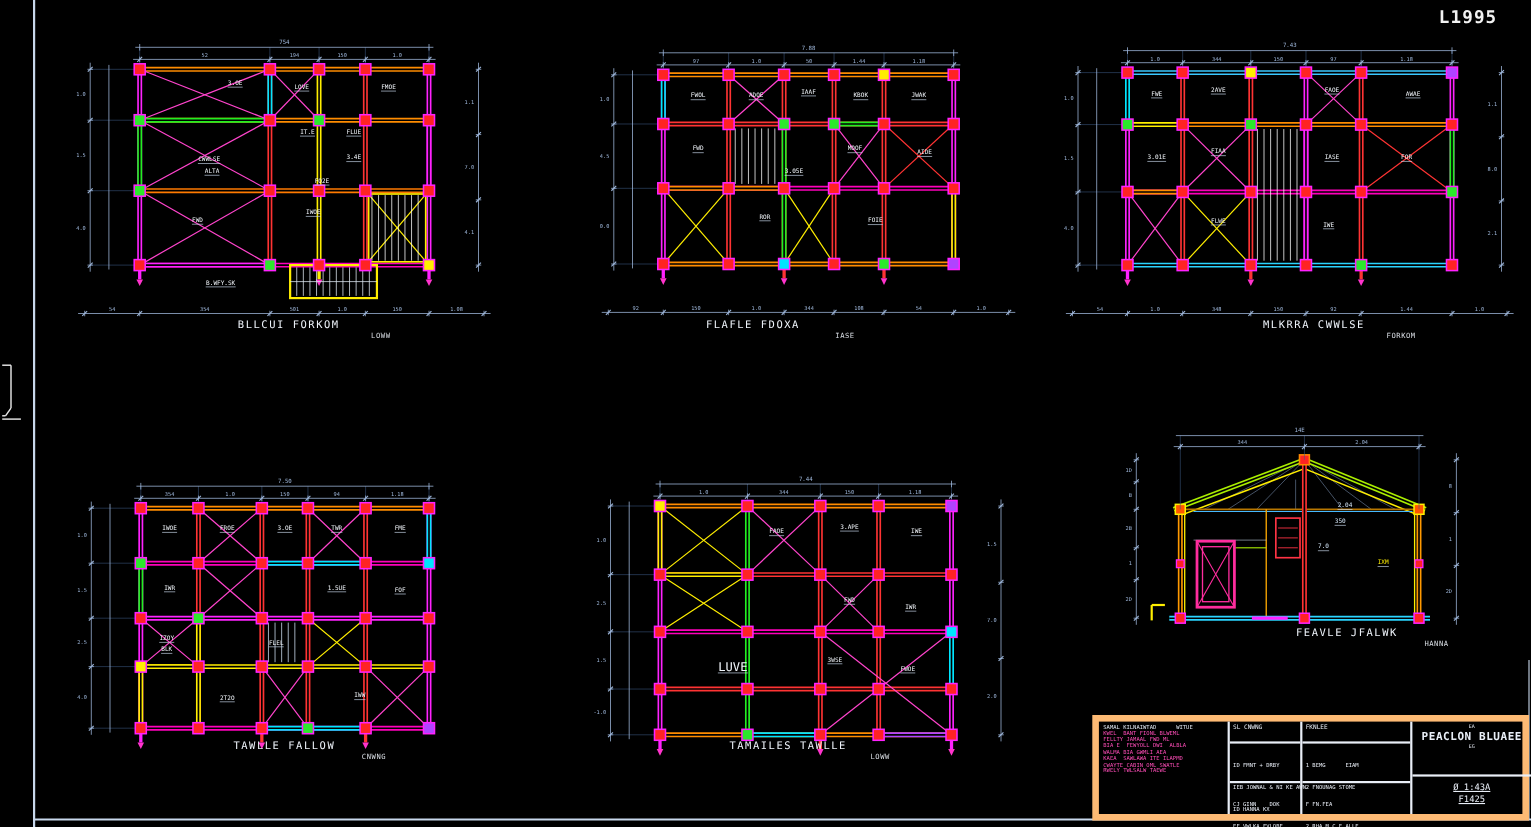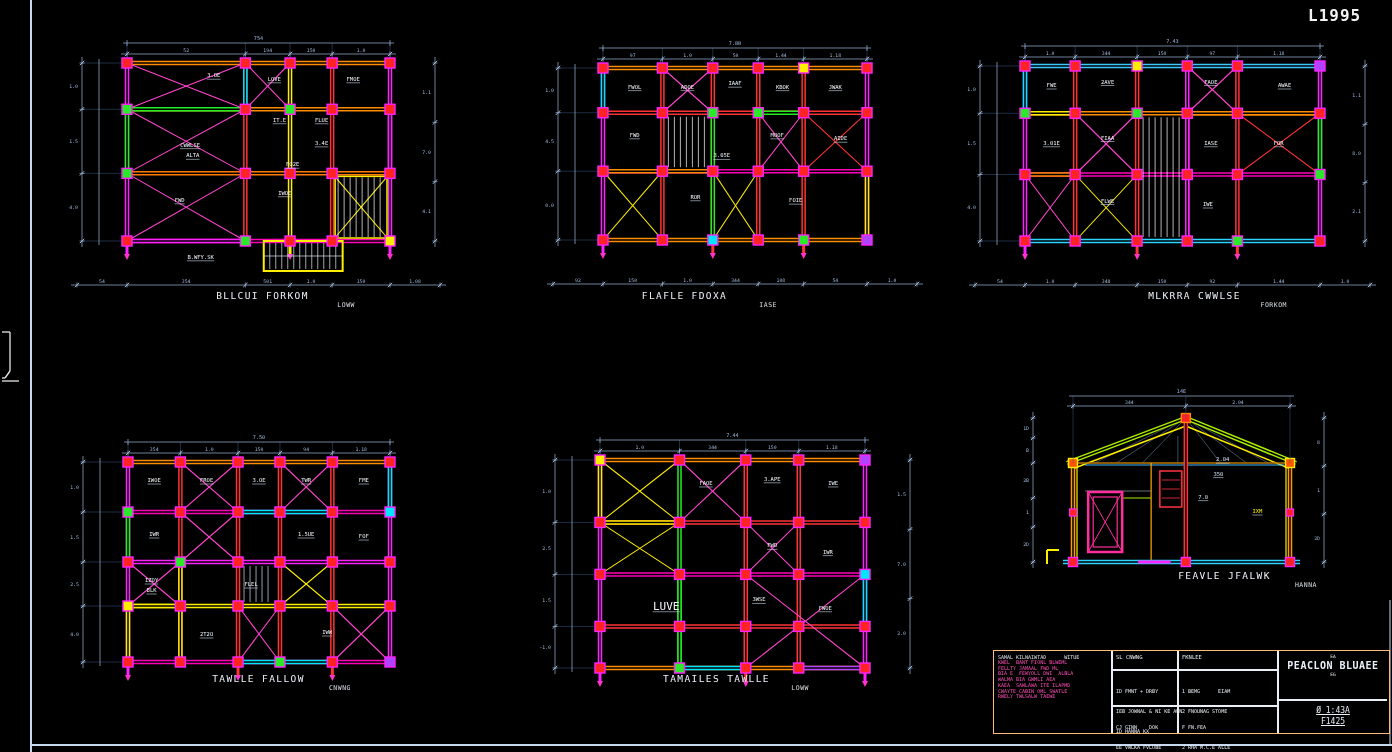--- a/index.html
+++ b/index.html
@@ -4,22 +4,22 @@
 <style>
   html,body{margin:0;padding:0;background:#000;}
   body{width:1392px;height:752px;position:relative;overflow:hidden;
        font-family:"DejaVu Sans Mono", monospace;}
   #cad{position:absolute;left:0;top:0;}
   .sheetcode{position:absolute;left:1308px;top:6px;font-size:16px;font-weight:bold;
              color:#f2f2f2;letter-spacing:1px;}
   .caption{position:absolute;width:185px;text-align:center;color:#eef3fa;}
   .cap1{font-size:9.5px;font-weight:normal;letter-spacing:1.4px;line-height:10px;white-space:nowrap;}
   .cap2{font-size:6.5px;letter-spacing:.5px;opacity:.9;text-align:right;padding-left:34px;white-space:nowrap;}
-  .tb{position:absolute;left:993px;top:650px;width:397px;height:84px;
-      border:1px solid #fdba74;box-sizing:border-box;color:#e9eef7;padding-left:36px;}
+  .tb{position:absolute;left:993px;top:650px;width:397px;height:96px;
+      border:6px solid #fdba74;box-sizing:border-box;color:#e9eef7;padding-left:36px;}
   .tb-cell{position:absolute;top:0;height:100%;box-sizing:border-box;}
   .tb-notes{left:0;width:119px;border-right:2px solid #e9eef7;padding:3px 4px;}
   .tb-notes-header{font-size:5px;color:#dfe6f0;white-space:pre;line-height:6px;}
   .tb-note{font-size:5px;line-height:5.7px;color:#ff4db8;white-space:pre;}
   .tb-c2{left:119px;width:66px;border-right:2px solid #e9eef7;}
   .tb-c3{left:185px;width:100px;border-right:2px solid #e9eef7;}
   .tb-right{left:285px;width:108px;}
   .tb-h{height:20px;border-bottom:2px solid #e9eef7;font-size:5.5px;padding:3px 3px;box-sizing:border-box;white-space:pre;}
   .tb-m{height:36px;border-bottom:2px solid #e9eef7;font-size:5px;line-height:6.8px;padding:3px 3px;box-sizing:border-box;white-space:pre;}
   .tb-b{font-size:5px;line-height:6.8px;padding:3px 3px;white-space:pre;}

